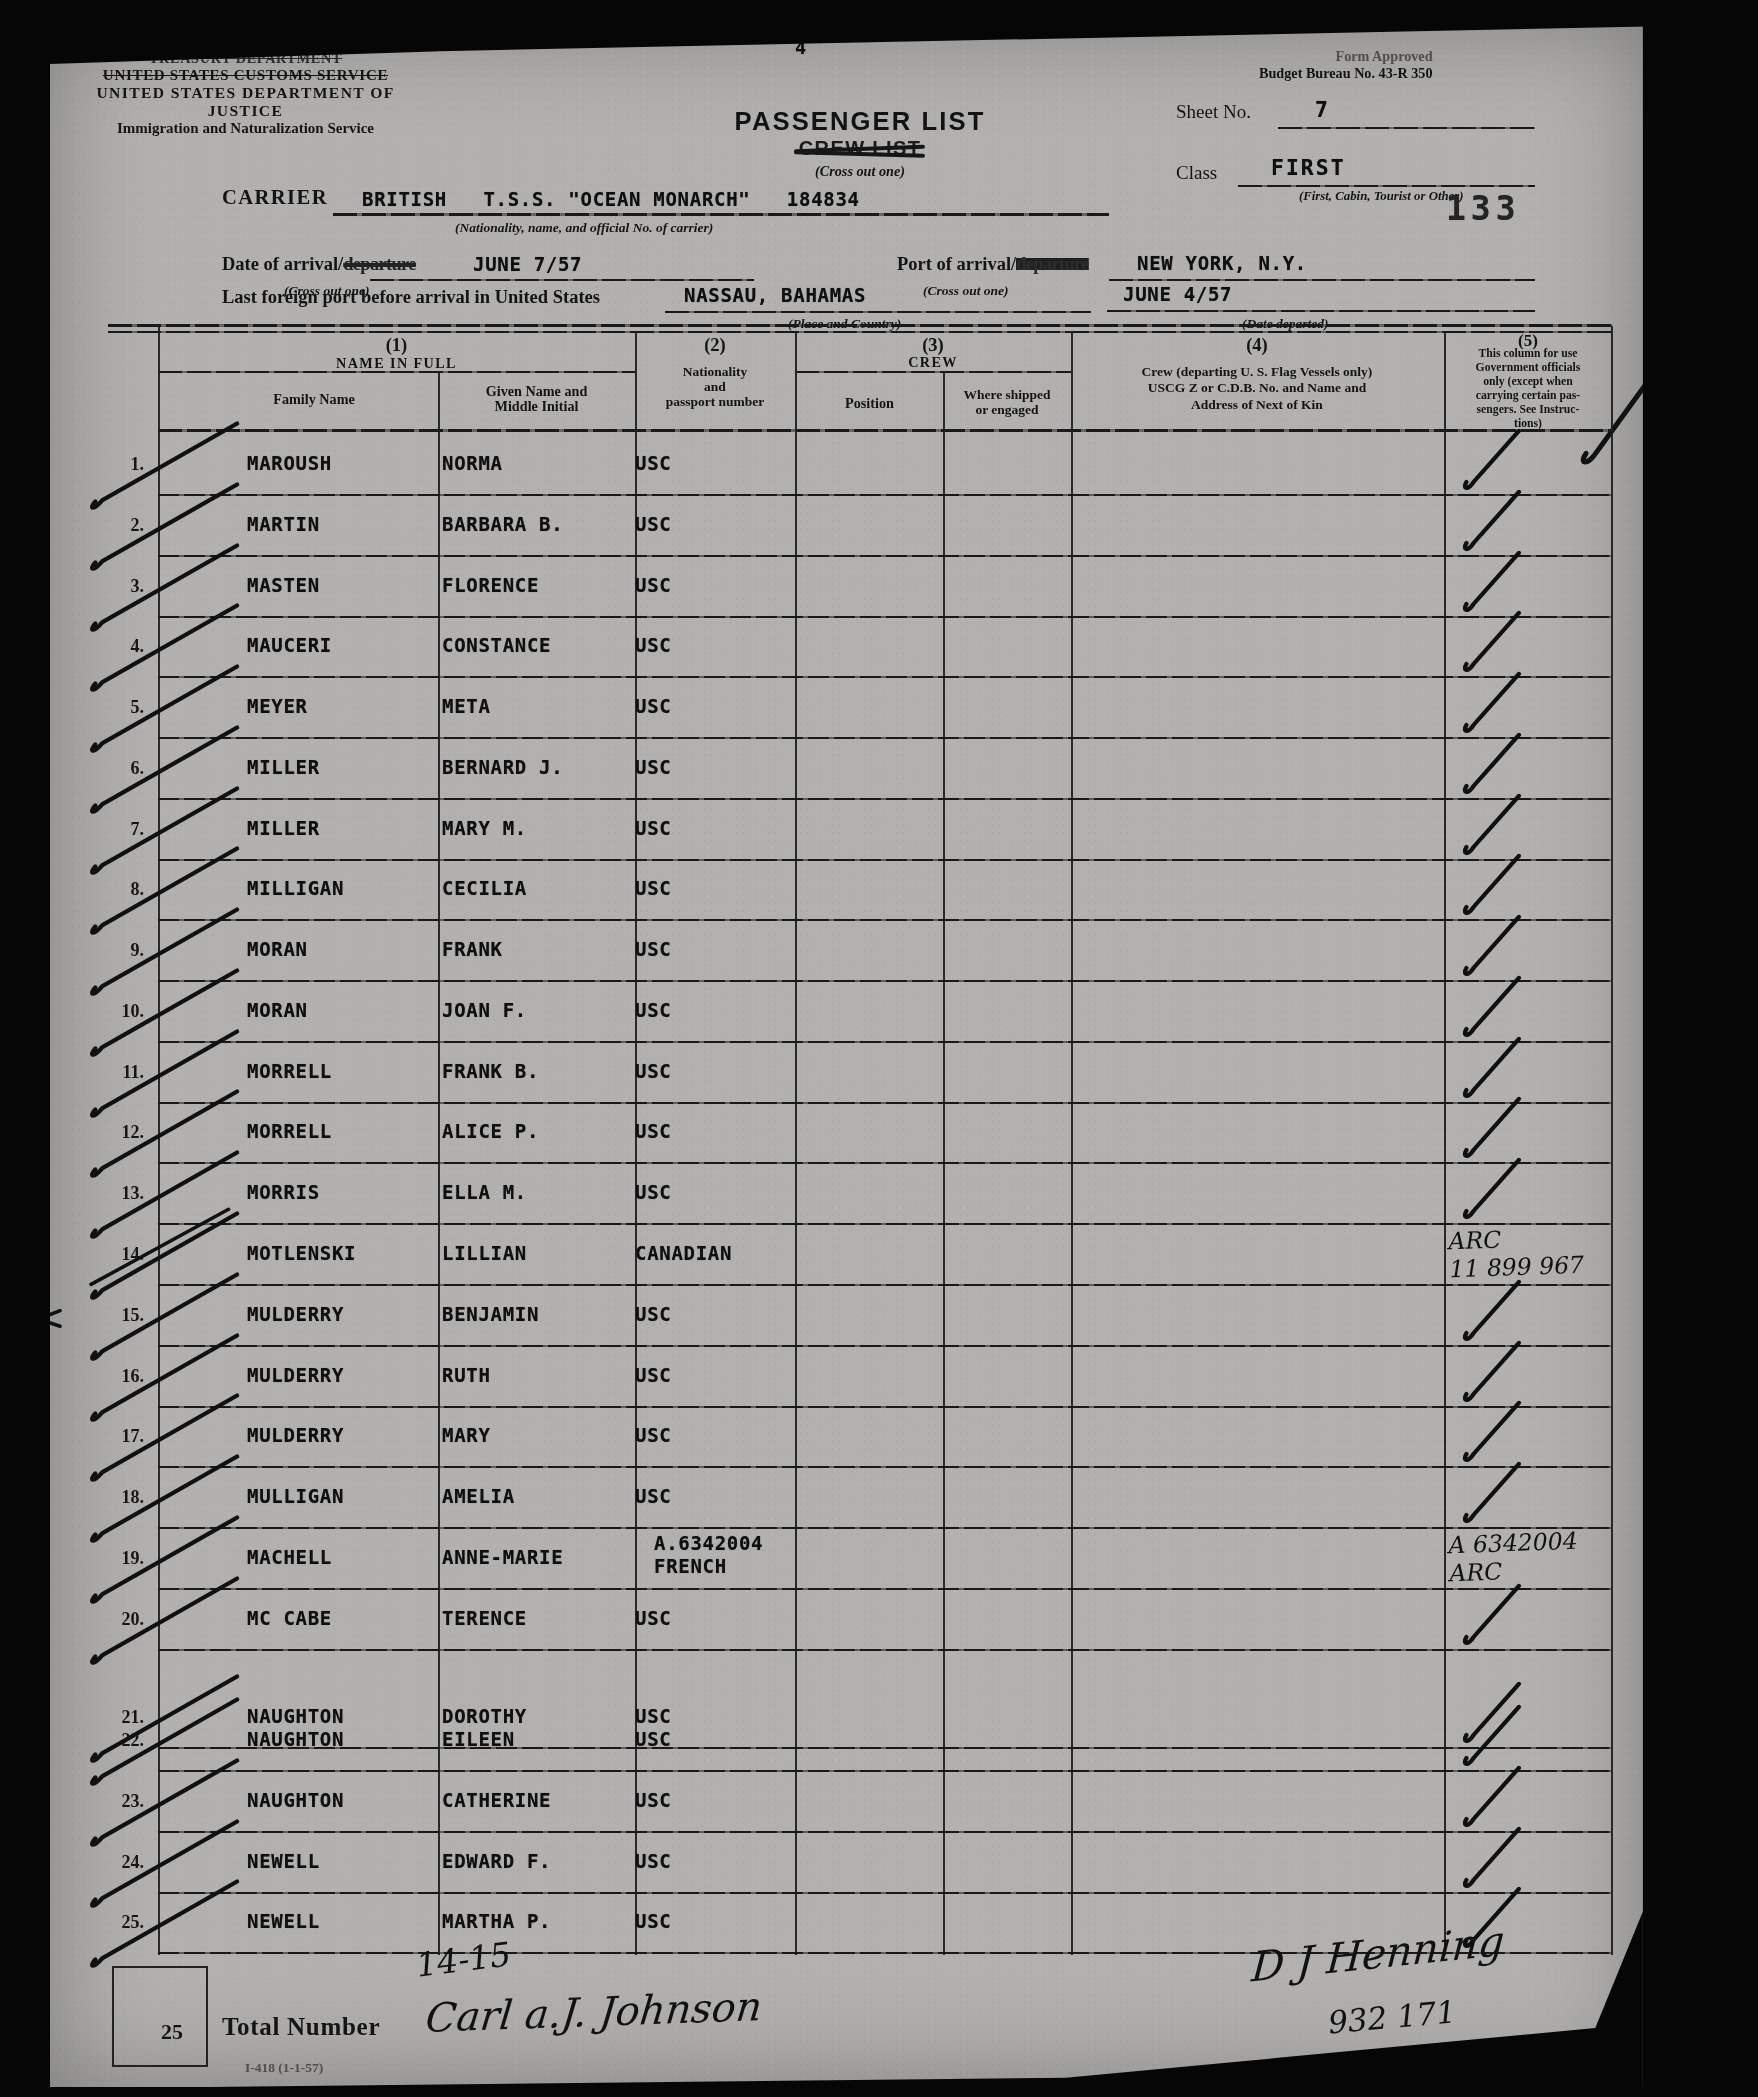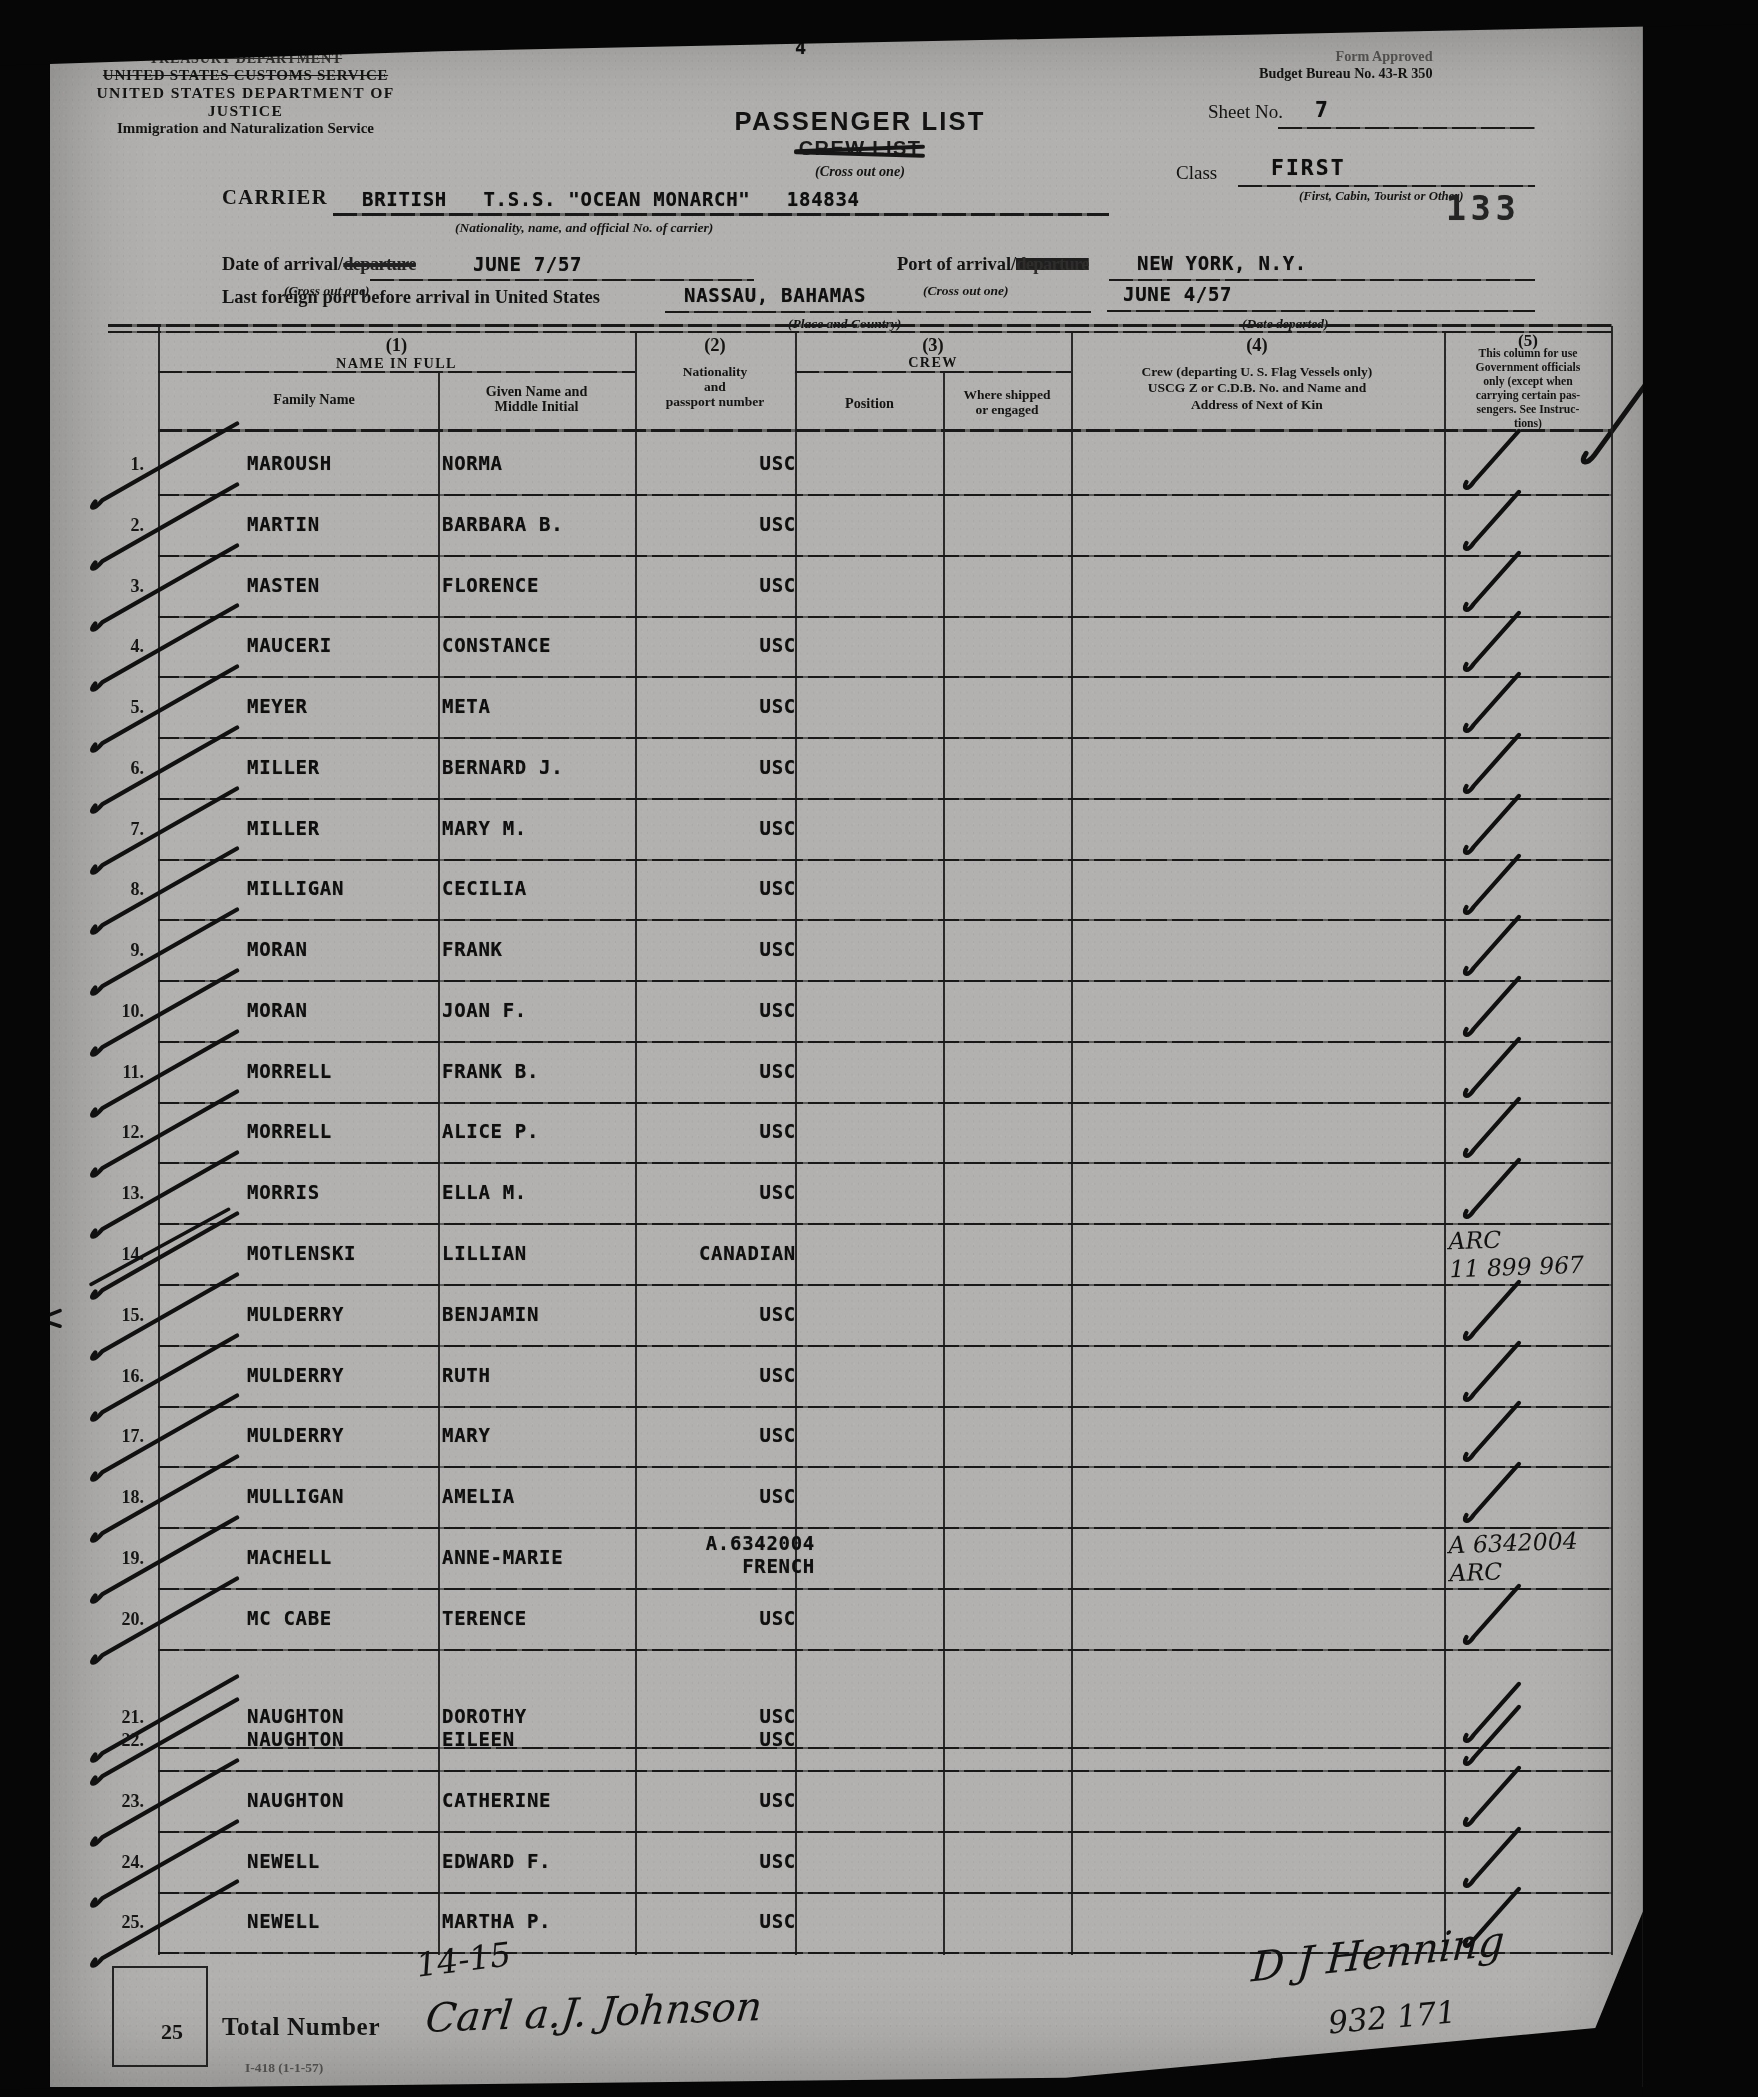--- a/index.html
+++ b/index.html
@@ -32,21 +32,21 @@
   .scrib i.a{top:42%;transform:rotate(-2deg);}
   .scrib i.b{top:62%;transform:rotate(1.5deg);}
   .hw{font-family:"DejaVu Serif",serif;font-style:italic;color:#111;white-space:pre;}
   .row{position:absolute;left:0;width:1758px;height:61px;}
   .rline{position:absolute;left:158px;width:1454px;bottom:0;height:2.1px;
          background:repeating-linear-gradient(90deg,#181818 0 21.3px,rgba(24,24,24,.55) 21.3px 26px);}
   .num{position:absolute;left:100px;width:44px;top:18.5px;text-align:right;
        font-family:"Liberation Serif",serif;font-weight:bold;font-size:18px;color:#161616;}
   .fam{position:absolute;left:199px;top:17px;font-size:19px;padding-left:48px;}
   .giv{position:absolute;left:442px;top:17px;font-size:19px;}
-  .nat{position:absolute;left:635px;width:161px;top:17px;text-align:right;font-size:19px;}
+  .nat{position:absolute;left:635px;width:161px;top:17px;text-align:left;font-size:19px;}
   .nat2{top:2.8px;line-height:23.5px;margin-left:19px;}
   .slashsvg{position:absolute;left:84px;top:-20px;overflow:visible;}
   .checksvg{position:absolute;left:1458px;top:-10px;overflow:visible;}
   .c5text{position:absolute;left:1449px;top:0px;line-height:28.4px;font-size:23.5px;transform:rotate(-2deg);}
   .arrowsvg{position:absolute;left:33px;top:18.5px;}
   .hdr-small{font-weight:bold;line-height:15px;}
 </style>
 </head>
 <body>
 
@@ -68,21 +68,21 @@
       <span class="scrib" style="font-family:'Liberation Sans',sans-serif;font-weight:bold;font-size:20px;letter-spacing:1.4px;color:#1b1b1b;"><span>CREW LIST</span><i class="a"></i><i class="b"></i></span>
     </div>
     <div class="serif bold ital" style="font-size:14.2px;margin-top:2.8px;">(Cross out one)</div>
   </div>
 
   <div class="abs" style="left:1259px;top:48px;">
     <div class="serif bold faint" style="font-size:14.2px;">Form Approved</div>
     <div class="serif bold" style="font-size:14.2px;">Budget Bureau No. 43-R 350</div>
   </div>
 
-  <div class="abs serif" style="left:1176px;top:101px;font-size:19px;margin-left:32px;">Sheet No.</div>
+  <div class="abs serif" style="left:1176px;top:101px;font-size:19px;">Sheet No.</div>
   <div class="abs typed" style="left:1315px;top:97px;font-size:21.3px;">7</div>
   <div class="hline" style="left:1278px;top:127px;width:257px;"></div>
 
   <div class="abs serif" style="left:1176px;top:162px;font-size:19px;">Class</div>
   <div class="abs typed" style="left:1271px;top:155px;font-size:21.3px;letter-spacing:2.1px;">FIRST</div>
   <div class="hline" style="left:1238px;top:185px;width:297px;"></div>
   <div class="abs serif bold ital" style="left:1299px;top:189px;font-size:12.8px;">(First, Cabin, Tourist or Other)</div>
 
   <div class="abs typed" style="left:1446px;top:189px;font-size:33px;letter-spacing:5px;color:#242424;">133</div>
 

